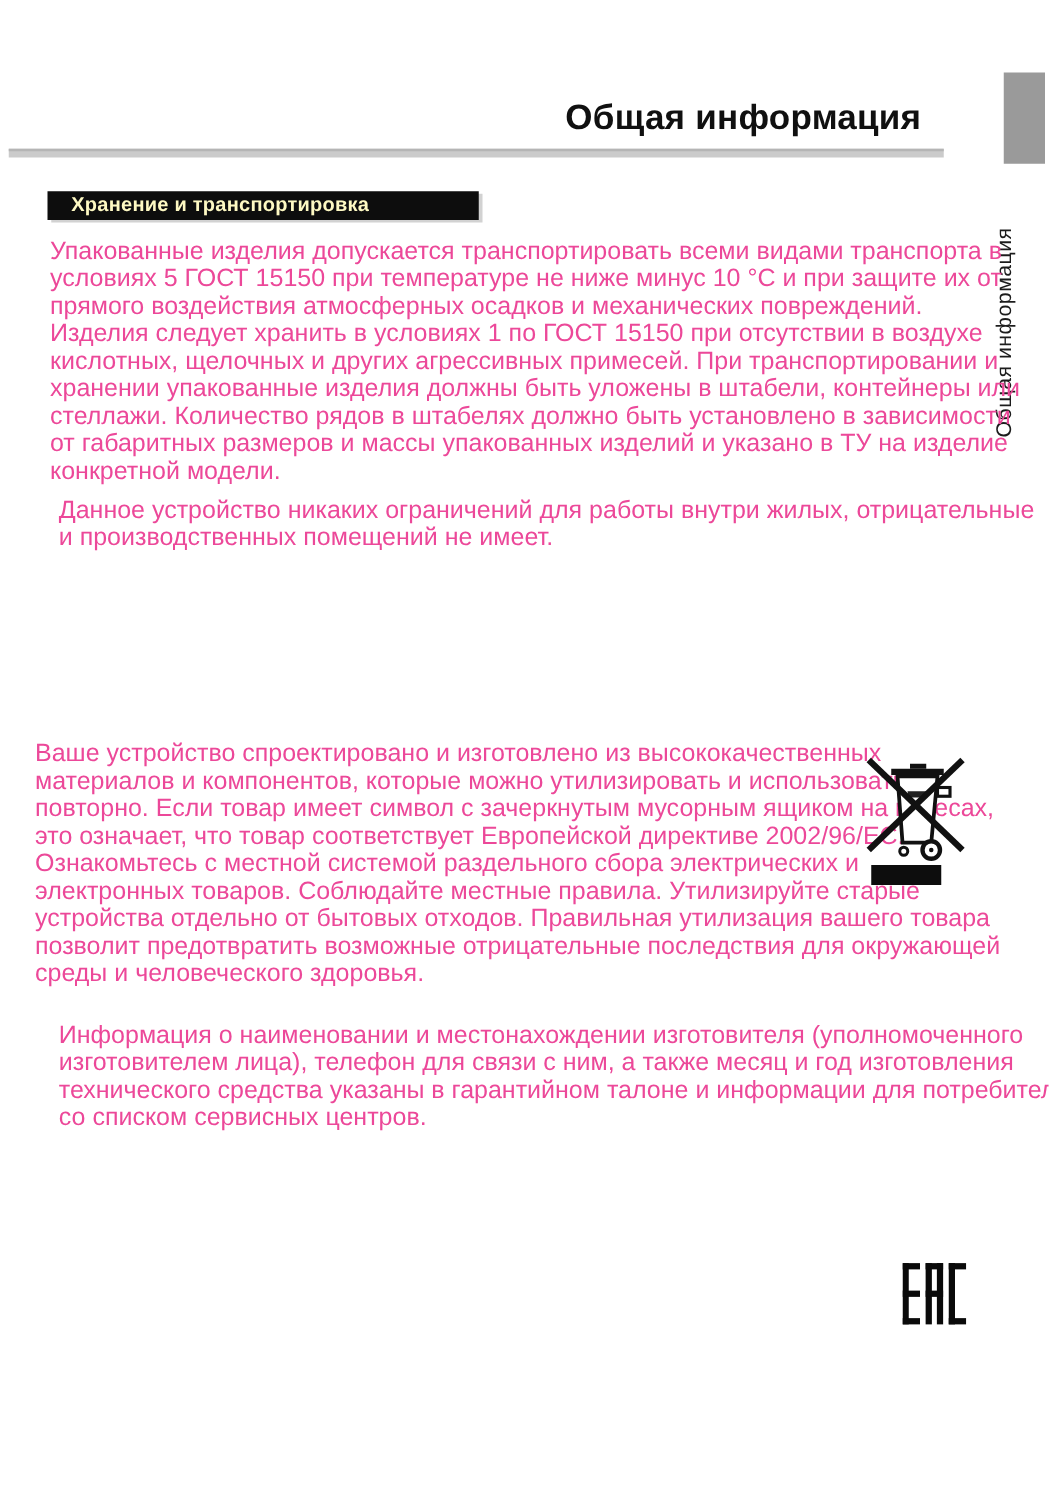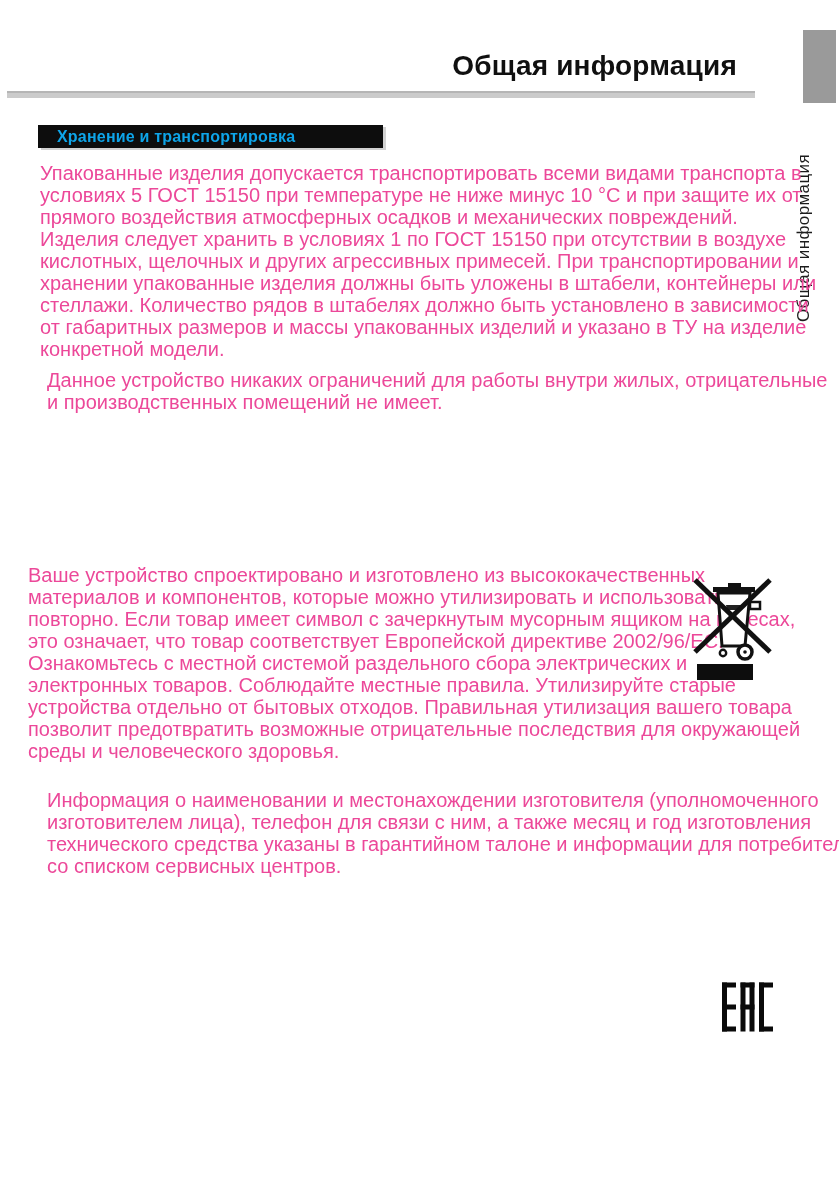--- a/index.html
+++ b/index.html
@@ -6,20 +6,21 @@
   html, body { background: #ffffff; }
   body { font-family: "Liberation Sans", "DejaVu Sans", sans-serif; }
 
   .sheet {
     position: relative;
     width: 839px;
     height: 1046px;
     background: #ffffff;
     overflow: hidden;
     color: #1a1a1a;
+    margin-top: 28px;
   }
 
   .page-header-title {
     position: absolute;
     top: 50px;
     right: 102px;
     font-size: 28px;
     font-weight: bold;
     letter-spacing: 0.2px;
     color: #101010;
@@ -58,21 +59,21 @@
     color: #1c1c1c;
     white-space: nowrap;
   }
 
   .section-header {
     position: absolute;
     left: 38px;
     width: 345px;
     height: 23px;
     background: #0d0d0d;
-    color: #0ea5e9;
+    color: #fef9c3;
     font-size: 16px;
     font-weight: bold;
     line-height: 23px;
     padding-left: 19px;
     letter-spacing: 0.2px;
     box-shadow: 3px 2px 0 #d2d2d2;
     white-space: nowrap;
   }
   .section-header.storage  { top: 125px; }
   .section-header.disposal { top: 506px; }

